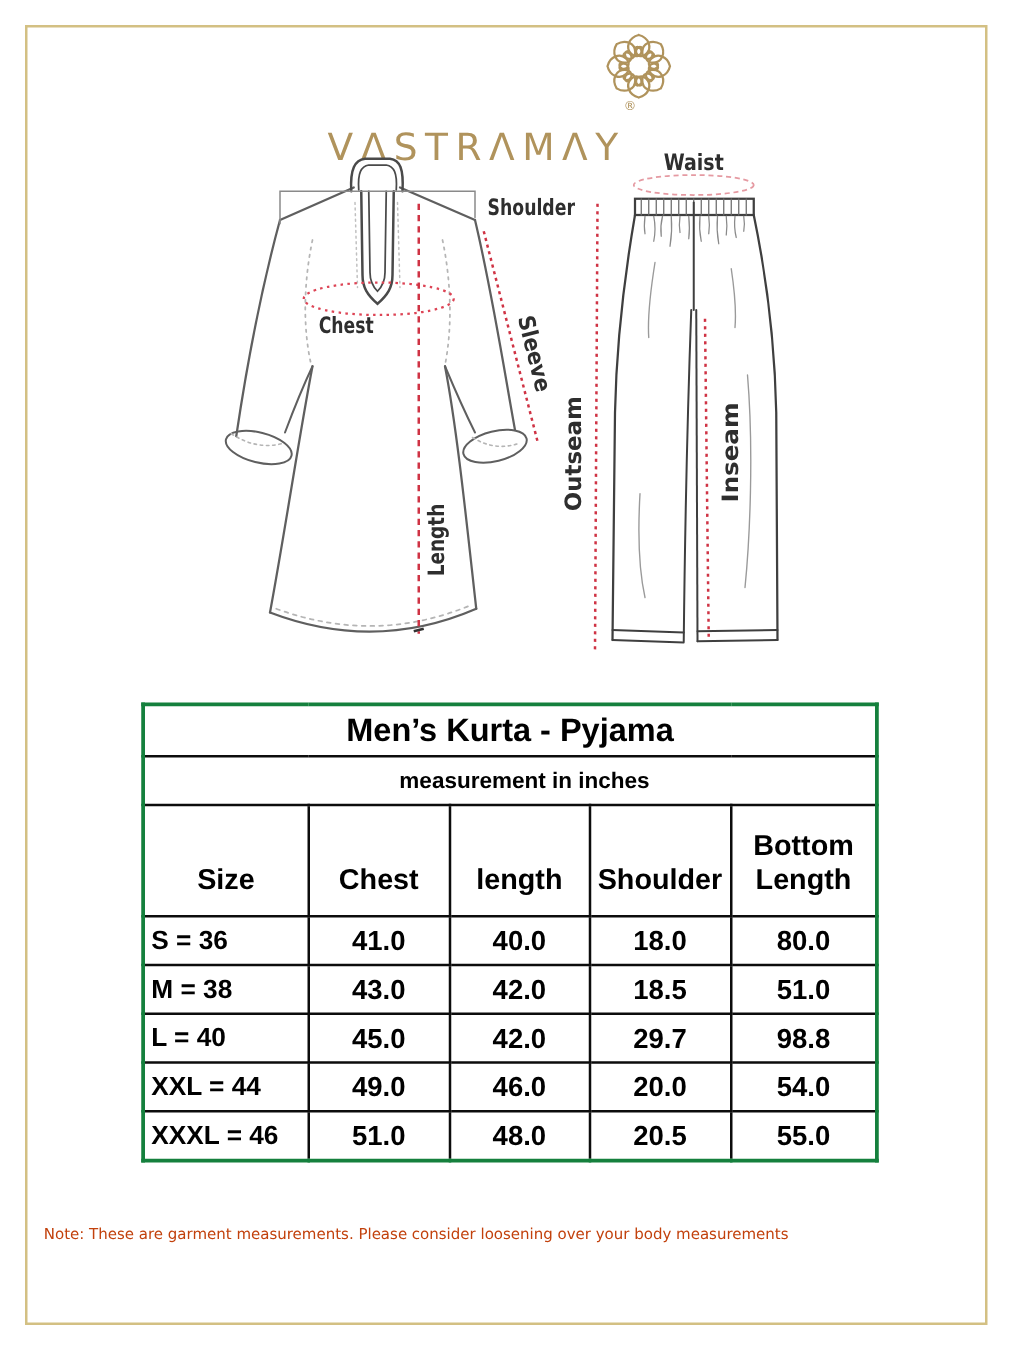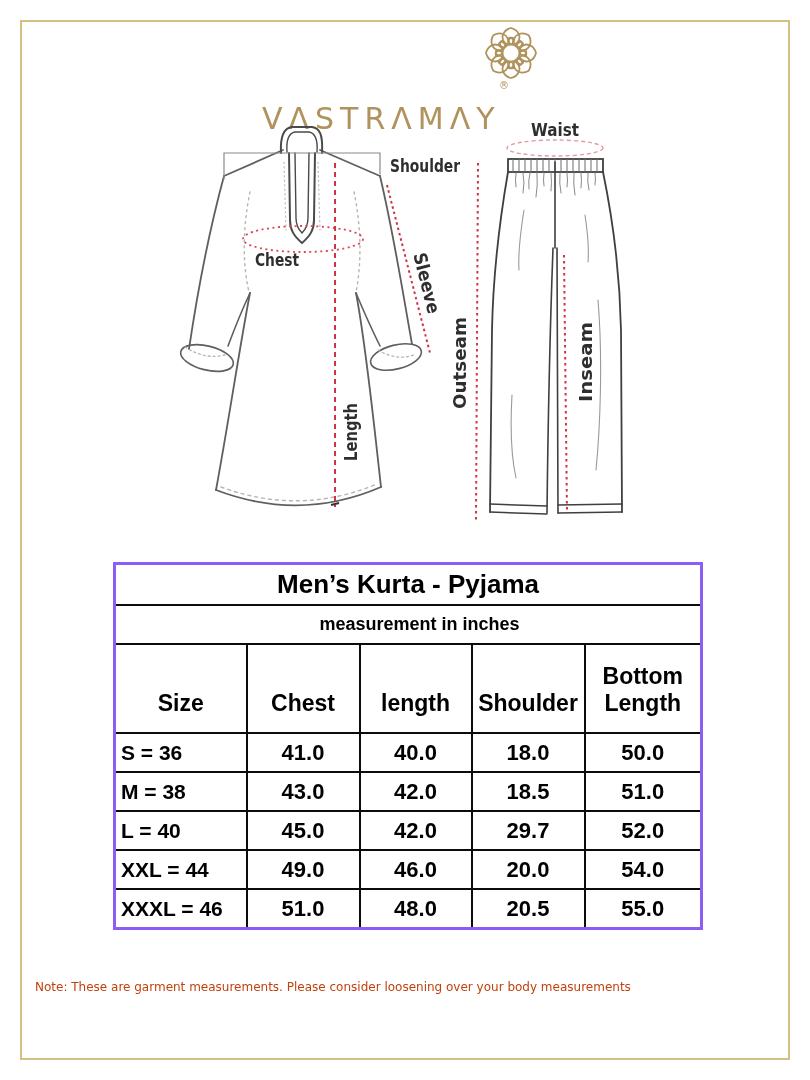--- a/index.html
+++ b/index.html
@@ -16,21 +16,21 @@
   
   .diagram-svg{position:absolute;left:140px;top:112px;width:500px;height:428px;}
   .diagram-svg text{font-family:"DejaVu Sans",sans-serif;font-size:18px;
       font-weight:700;fill:#2e2e2e;}
   
   table.size-chart{position:absolute;left:113px;top:562px;width:587px;
       border-collapse:collapse;table-layout:fixed;
       font-family:"Liberation Sans",sans-serif;color:#000;}
   table.size-chart td,table.size-chart th{border:2px solid #0c0c0c;
       overflow:hidden;}
-  table.size-chart{border:3px solid #8b5cf6;}
+  table.size-chart{border:3px solid #15803d;}
   .t-title{height:37px;text-align:center;font-size:26px;font-weight:bold;}
   .t-sub{height:35px;text-align:center;font-size:18px;font-weight:bold;padding-left:24px;}
   .t-head th{height:71px;vertical-align:bottom;text-align:center;
       font-size:23px;font-weight:bold;padding-bottom:15px;}
   .t-row td{height:35px;font-size:22px;font-weight:bold;text-align:center;}
   .t-row td.size-cell{text-align:left;padding-left:5px;font-size:21px;}
   
   .note{position:absolute;left:35px;top:976px;width:740px;font-size:12px;
       line-height:23px;color:#c2410c;font-family:"DejaVu Sans",sans-serif;}
   .note .l1{white-space:nowrap;}
@@ -172,35 +172,35 @@
       <th>
         <div>Bottom</div>
         <div>Length</div>
       </th>
     </tr>
     <tr class="t-row">
       <td class="size-cell">S = 36</td>
       <td>41.0</td>
       <td>40.0</td>
       <td>18.0</td>
-      <td>50.0</td>
+      <td>80.0</td>
     </tr>
     <tr class="t-row">
       <td class="size-cell">M = 38</td>
       <td>43.0</td>
       <td>42.0</td>
       <td>18.5</td>
       <td>51.0</td>
     </tr>
     <tr class="t-row">
       <td class="size-cell">L = 40</td>
       <td>45.0</td>
       <td>42.0</td>
       <td>29.7</td>
-      <td>52.0</td>
+      <td>98.8</td>
     </tr>
     <tr class="t-row">
       <td class="size-cell">XXL = 44</td>
       <td>49.0</td>
       <td>46.0</td>
       <td>20.0</td>
       <td>54.0</td>
     </tr>
     <tr class="t-row">
       <td class="size-cell">XXXL = 46</td>

